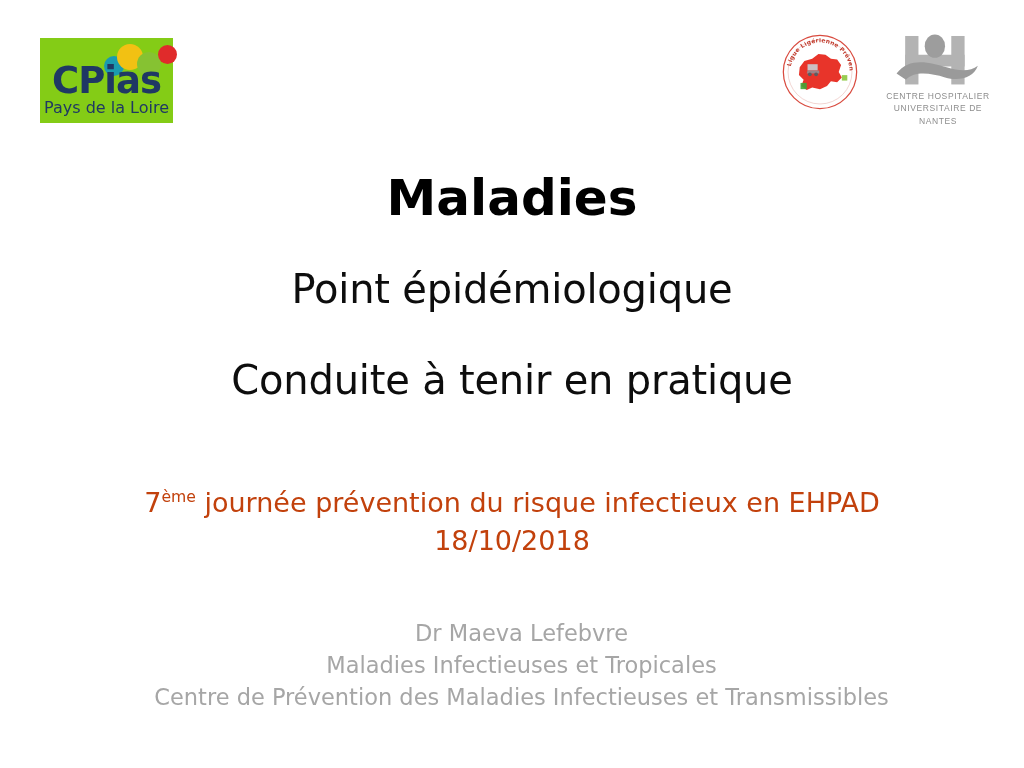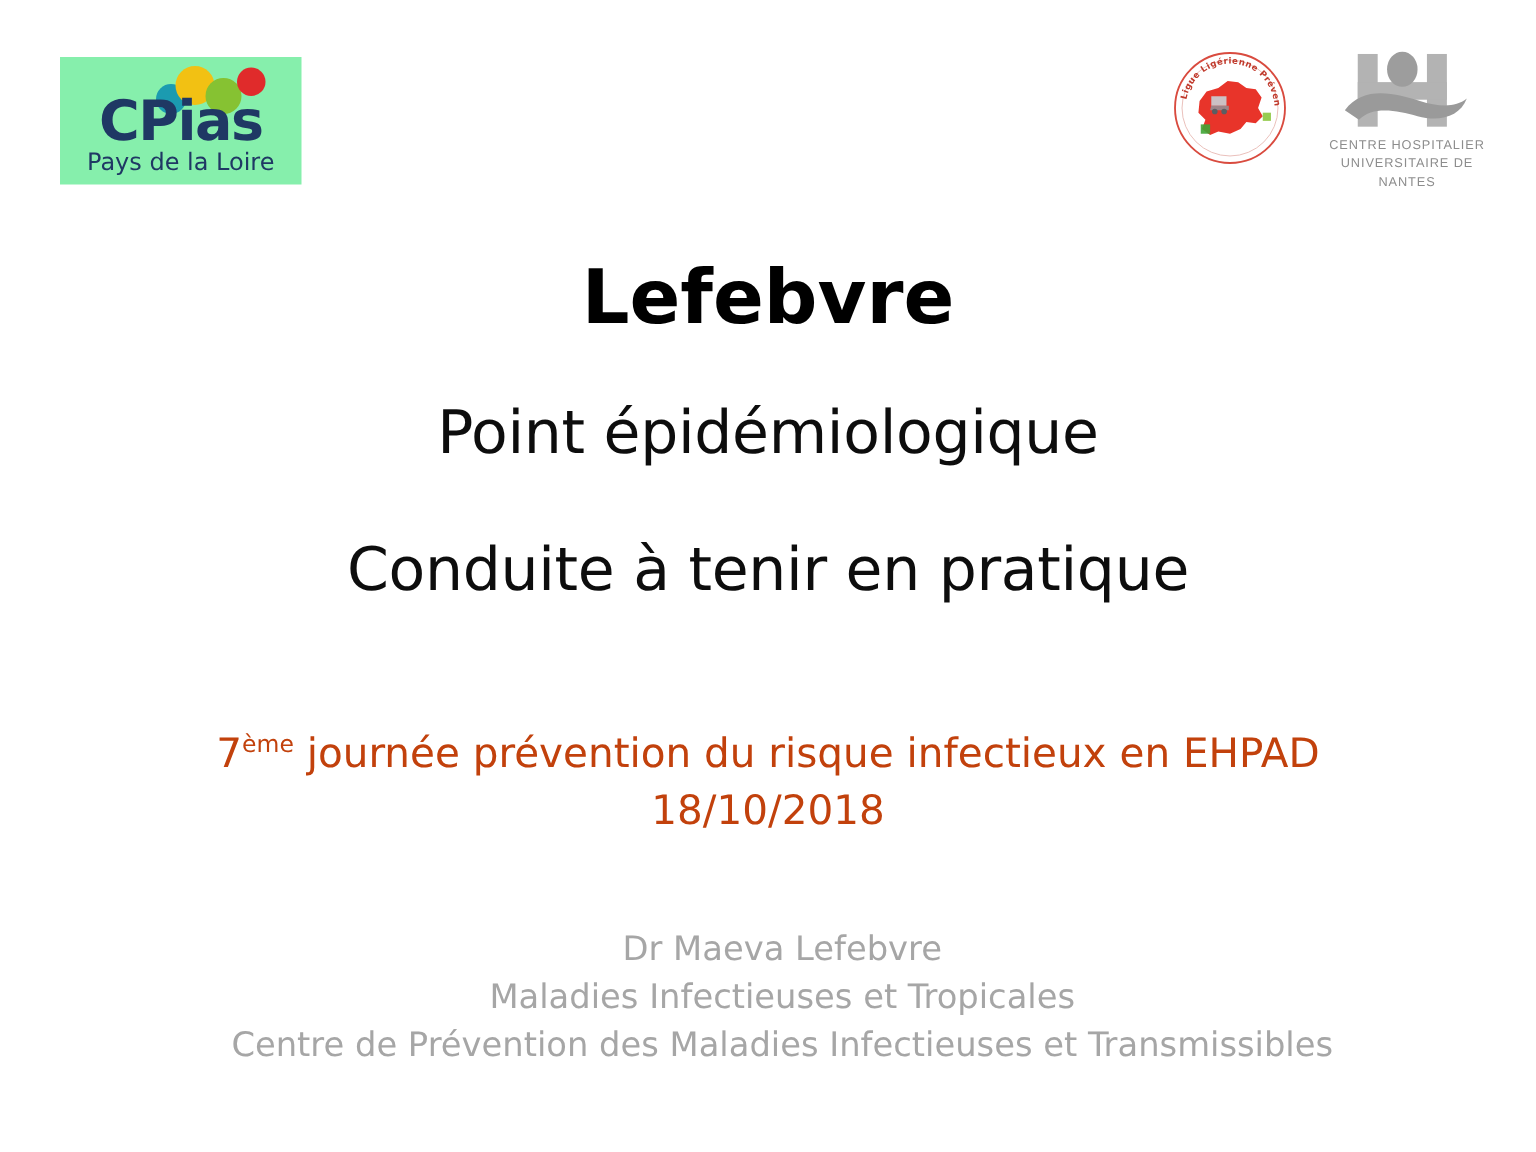--- a/index.html
+++ b/index.html
@@ -18,23 +18,23 @@
     height: 768px;
     background: #ffffff;
     overflow: hidden;
   }
 
   
   .cpias-logo {
     position: absolute;
     left: 40px;
     top: 38px;
-    width: 161px;
+    width: 133px;
     height: 85px;
-    background: #86efac;
+    background: #84cc16;
   }
   .cpias-circles {
     position: absolute;
     left: 64px;
     top: 4px;
     width: 78px;
     height: 34px;
   }
   .cpias-circles span {
     position: absolute;
@@ -231,21 +231,21 @@
         </svg>
       </div>
       <div class="chu-text">
         <div>CENTRE HOSPITALIER</div>
         <div>UNIVERSITAIRE DE NANTES</div>
       </div>
     </div>
   </div>
 
   <div class="title-block">
-    <div class="title-main">Lefebvre</div>
+    <div class="title-main">Maladies</div>
     <div class="title-line">Point épidémiologique</div>
     <div class="title-line">Conduite à tenir en pratique</div>
   </div>
 
   <div class="event-block">
     <div class="event-line"><span>7</span><sup>ème</sup><span> journée prévention du risque infectieux en EHPAD</span></div>
     <div class="event-line">18/10/2018</div>
   </div>
 
   <div class="author-block">

